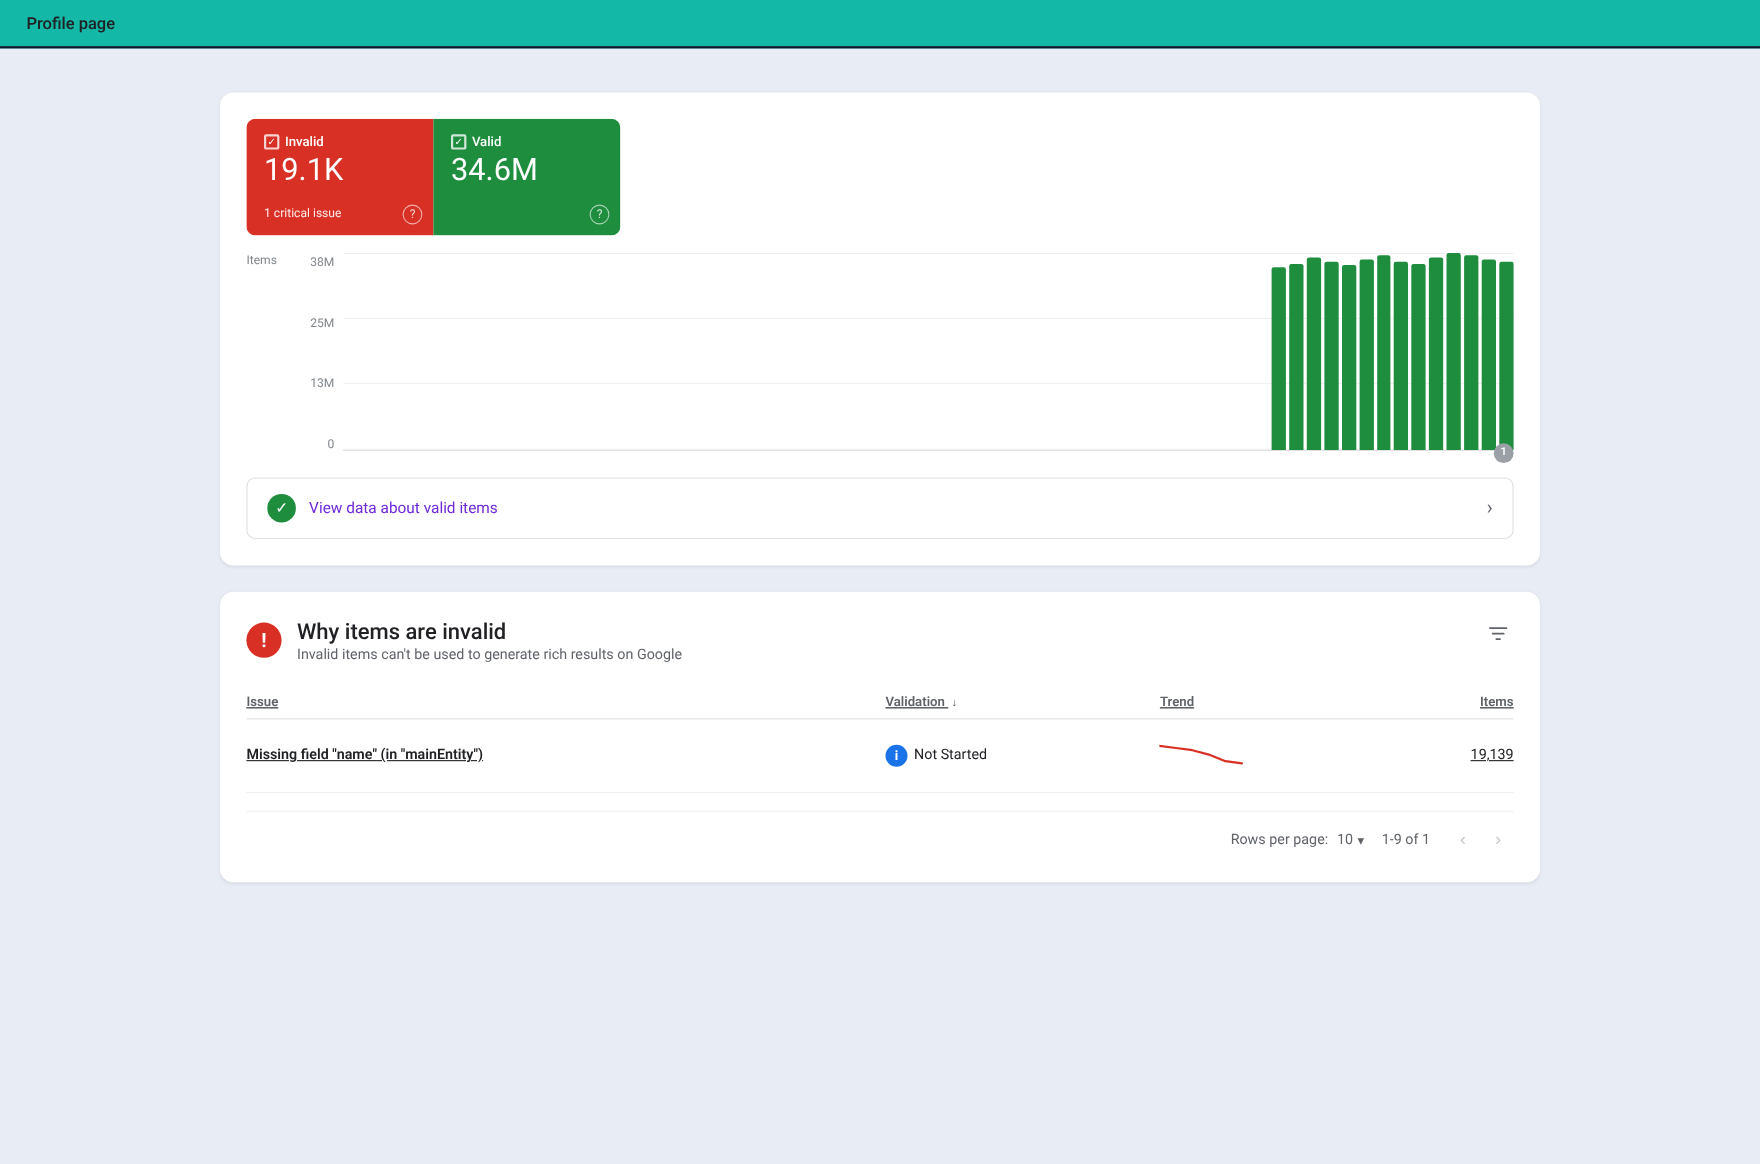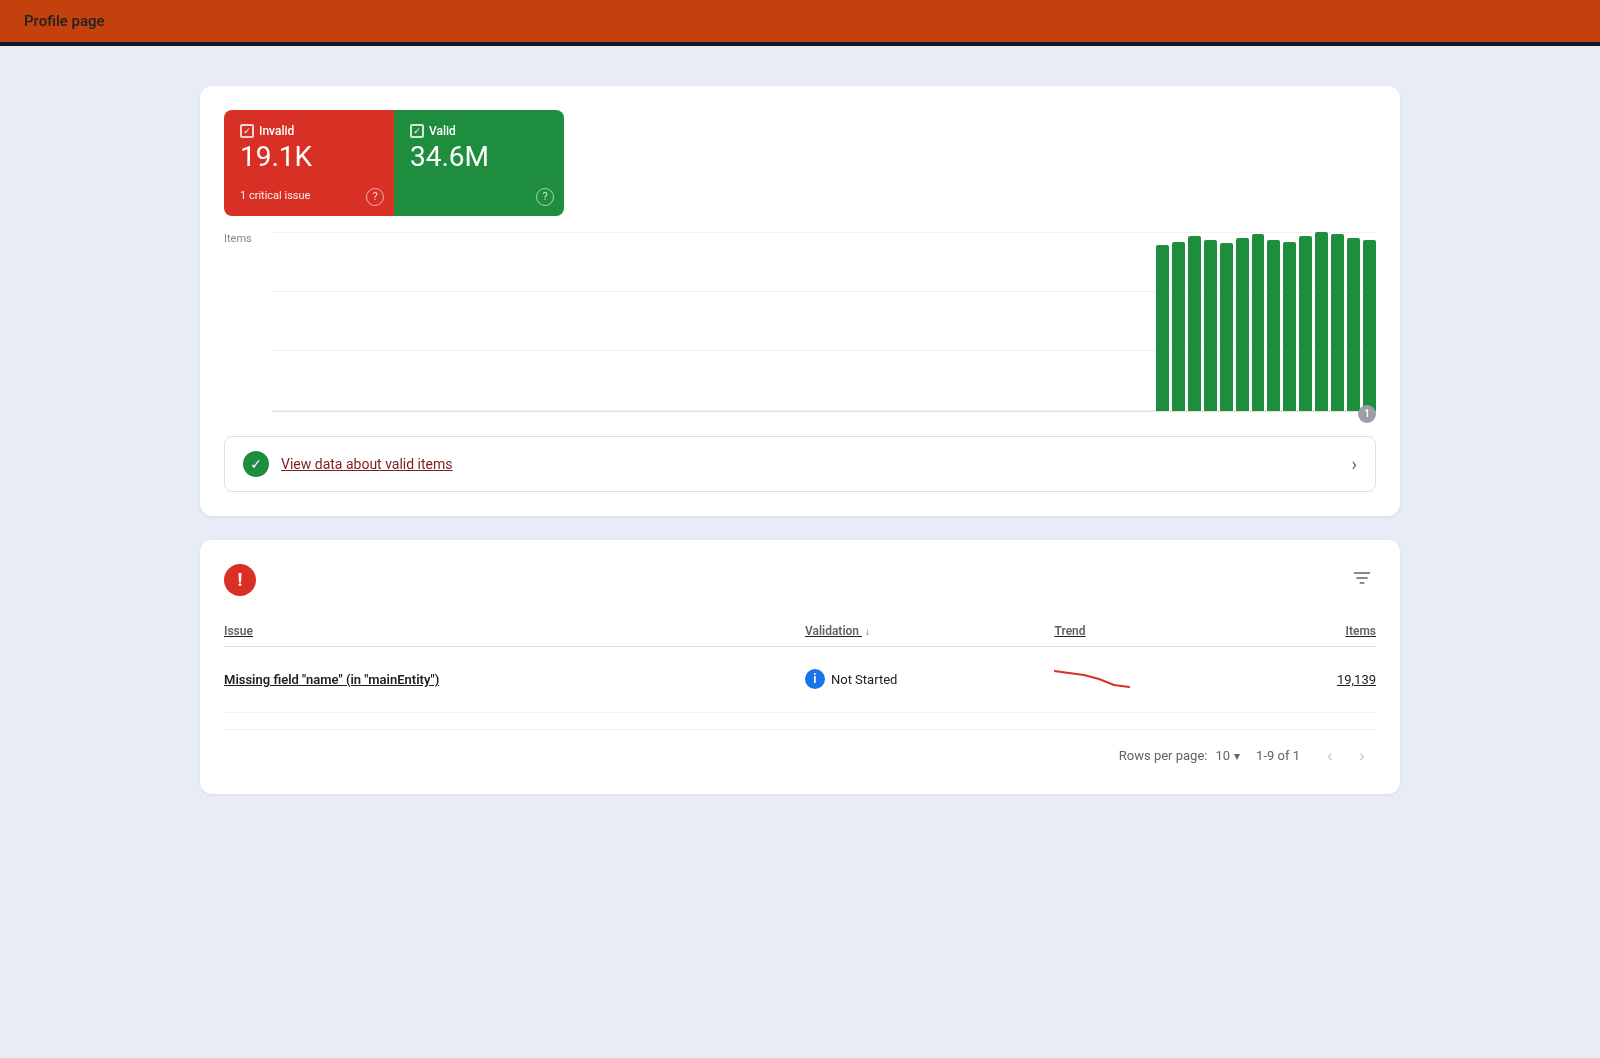--- a/index.html
+++ b/index.html
@@ -4,22 +4,22 @@
   <style>
     * { box-sizing: border-box; margin: 0; padding: 0; }
     body {
       background: #e8edf5;
       font-family: 'Google Sans', Roboto, Arial, sans-serif;
       font-size: 14px;
       color: #202124;
       min-height: 1058px;
     }
     .page-title-bar {
-      background: #c2410c;
-      border-bottom: 4px solid #0f172a;
+      background: #14b8a6;
+      border-bottom: 2px solid #0f172a;
       padding: 12px 24px;
     }
     .page-title {
       font-size: 15px;
       font-weight: 500;
       color: #202124;
     }
     .main-content {
       padding: 40px 200px;
       display: flex;
@@ -189,22 +189,21 @@
       border-radius: 50%;
       display: flex;
       align-items: center;
       justify-content: center;
       color: #fff;
       font-size: 14px;
       flex-shrink: 0;
     }
     .view-data-text {
       font-size: 14px;
-      color: #7f1d1d;
-      text-decoration: underline;
+      color: #6d28d9;
     }
     .chevron-right {
       color: #5f6368;
       font-size: 18px;
     }
     
     .why-invalid-header {
       display: flex;
       align-items: flex-start;
       justify-content: space-between;
@@ -375,20 +374,26 @@
         </div>
         <div class="tile-value">34.6M</div>
         <div class="tile-help">?</div>
       </div>
     </div>
 
     <div class="chart-area">
       <span class="chart-y-label">Items</span>
       <div style="display:flex; align-items:flex-start; gap:0;">
 
+        <div style="display:flex; flex-direction:column; justify-content:space-between; height:180px; width:40px; align-items:flex-end; padding-right:8px; padding-top:2px; padding-bottom:0;">
+          <span class="chart-y-tick" style="font-size:11px;color:#80868b;">38M</span>
+          <span class="chart-y-tick" style="font-size:11px;color:#80868b;">25M</span>
+          <span class="chart-y-tick" style="font-size:11px;color:#80868b;">13M</span>
+          <span class="chart-y-tick" style="font-size:11px;color:#80868b;">0</span>
+        </div>
 
         <div style="flex:1; position:relative;">
           <div class="chart-inner">
 
             <div class="chart-grid">
               <div class="chart-grid-line"></div>
               <div class="chart-grid-line"></div>
               <div class="chart-grid-line"></div>
               <div class="chart-grid-line"></div>
             </div>
@@ -424,20 +429,24 @@
       <span class="chevron-right">›</span>
     </a>
 
   </div>
 
   <div class="card">
 
     <div class="why-invalid-header">
       <div class="why-invalid-left">
         <div class="error-circle">!</div>
+        <div>
+          <div class="why-invalid-title">Why items are invalid</div>
+          <div class="why-invalid-sub">Invalid items can't be used to generate rich results on Google</div>
+        </div>
       </div>
       <div class="filter-icon">
         <svg width="20" height="20" viewBox="0 0 24 24" fill="none">
           <path d="M3 6h18M6 12h12M10 18h4" stroke="#5f6368" stroke-width="2" stroke-linecap="round"></path>
         </svg>
       </div>
     </div>
 
     <table class="issues-table">
       <thead>

